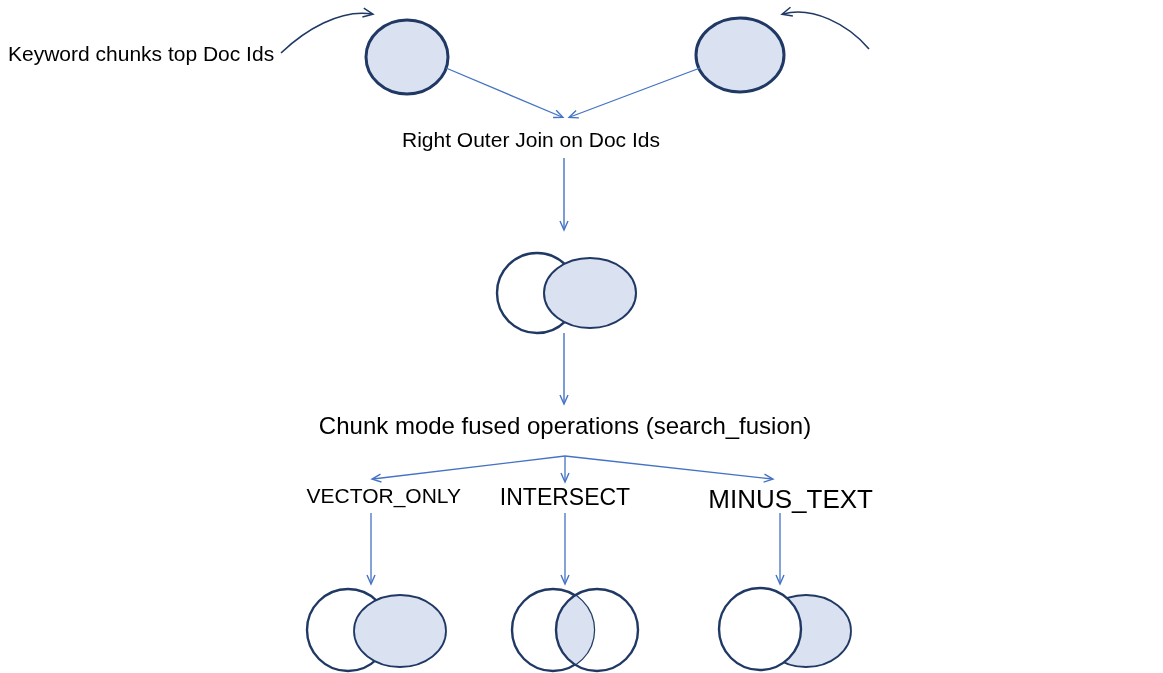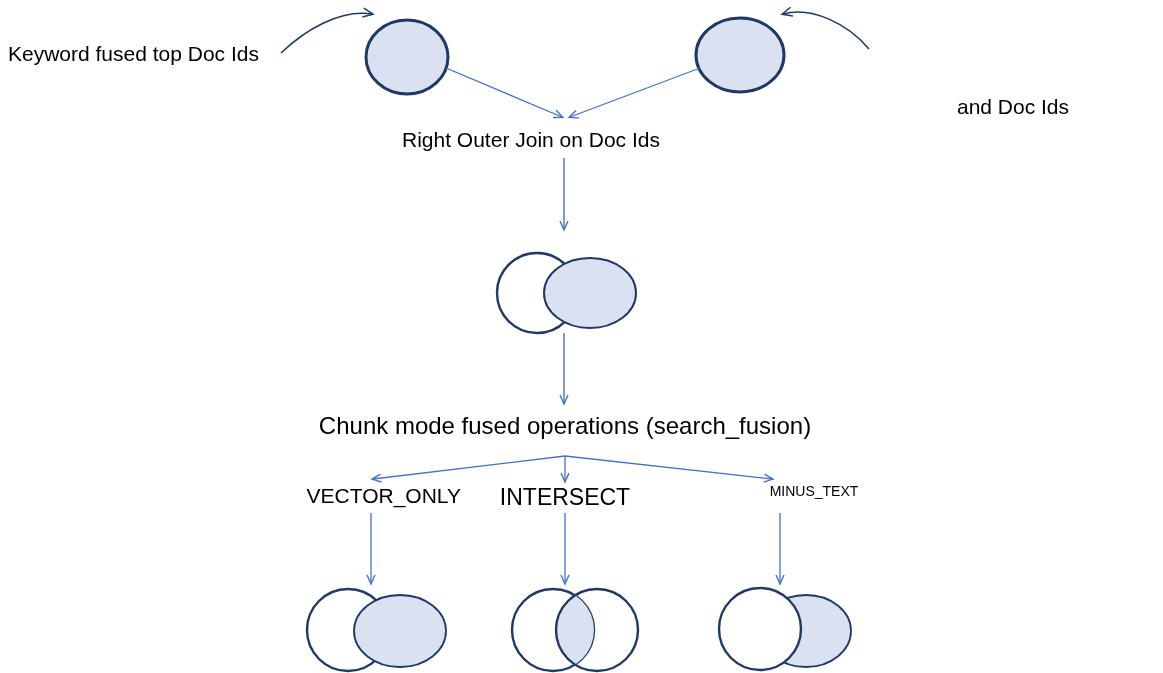--- a/index.html
+++ b/index.html
@@ -64,25 +64,25 @@
     text-align: right;
   }
   #label-intersect {
     left: 475px;
     top: 483px;
     width: 180px;
     font-size: 23px;
     text-align: center;
   }
   #label-minus-text {
-    left: 721px;
+    left: 687px;
     top: 483px;
     width: 186px;
-    font-size: 14px;
-    text-align: center;
+    font-size: 26px;
+    text-align: right;
   }
 </style>
 </head>
 <body>
 
 <svg id="diagram-canvas" viewBox="0 0 1163 673" width="1163" height="673" xmlns="http://www.w3.org/2000/svg">
   <defs>
     <marker id="arrow-blue" markerWidth="12" markerHeight="12" refX="9" refY="5" orient="auto" markerUnits="userSpaceOnUse">
       <path d="M1,1 L10,5 L1,9" fill="none" stroke="#4472c4" stroke-width="1.4"></path>
     </marker>
@@ -140,24 +140,23 @@
     <circle cx="597" cy="630" r="41" fill="#dae1f0" stroke="none" clip-path="url(#clip-v2-left)"></circle>
     <circle cx="597" cy="630" r="41" fill="none" stroke="#1f3864" stroke-width="2.4"></circle>
   </g>
 
   <g>
     <ellipse cx="806" cy="631" rx="45" ry="36" fill="#dae1f0" stroke="#1f3864" stroke-width="1.8"></ellipse>
     <circle cx="760" cy="629" r="41" fill="#ffffff" stroke="#1f3864" stroke-width="2.4"></circle>
   </g>
 </svg>
 
-<div class="lbl" id="label-keyword-search">Keyword fused top Doc Ids</div>
+<div class="lbl" id="label-keyword-search">Keyword chunks top Doc Ids</div>
 
 <div class="lbl" id="label-similarity-search">
-  <div>and Doc Ids</div>
 </div>
 
 <div class="lbl" id="label-right-outer-join">Right Outer Join on Doc Ids</div>
 
 <div class="lbl" id="label-chunk-fused">Chunk mode fused operations (search_fusion)</div>
 
 <div class="lbl" id="label-vector-only">VECTOR_ONLY</div>
 
 <div class="lbl" id="label-intersect">INTERSECT</div>
 

